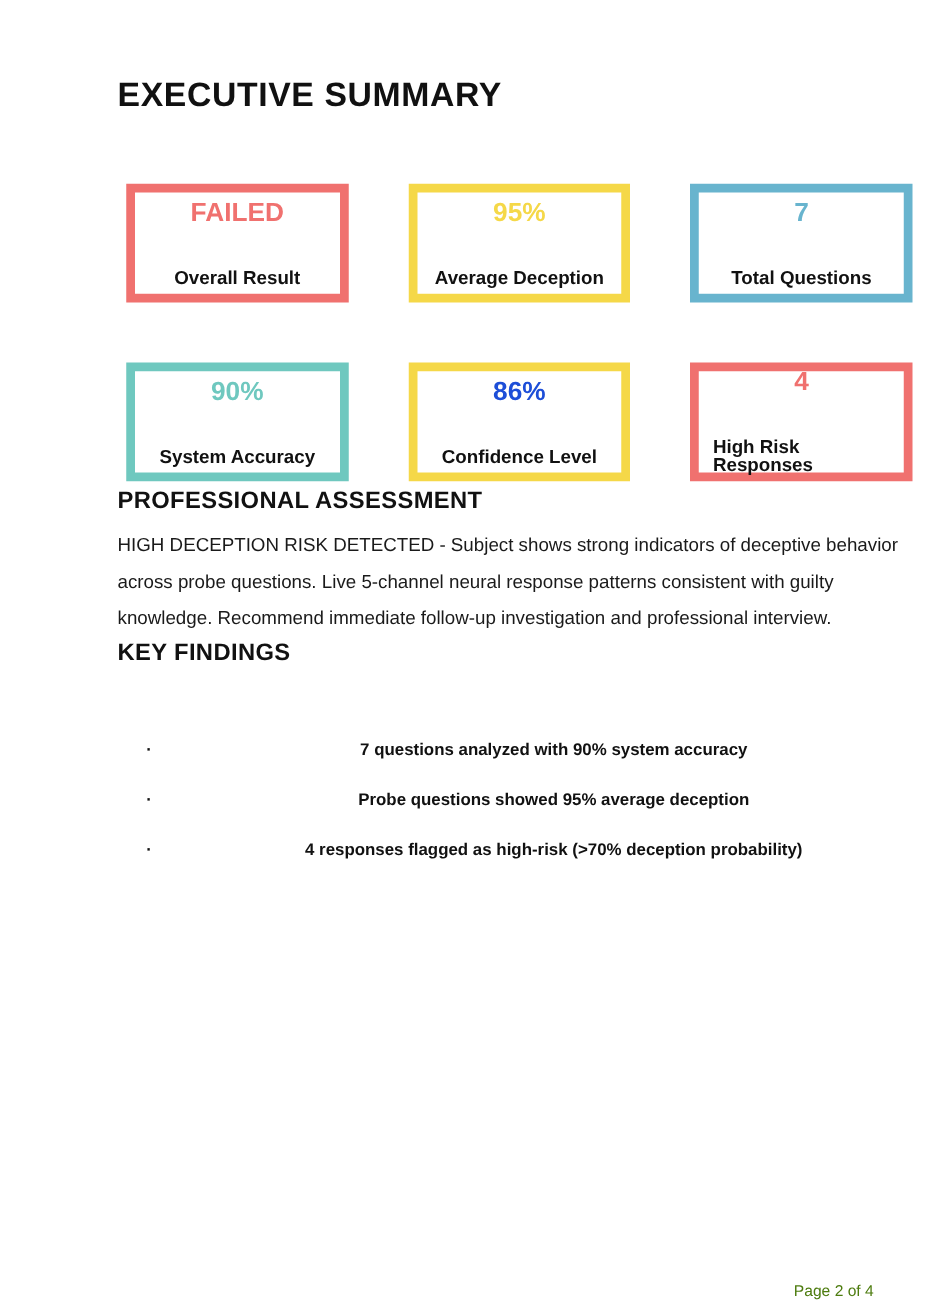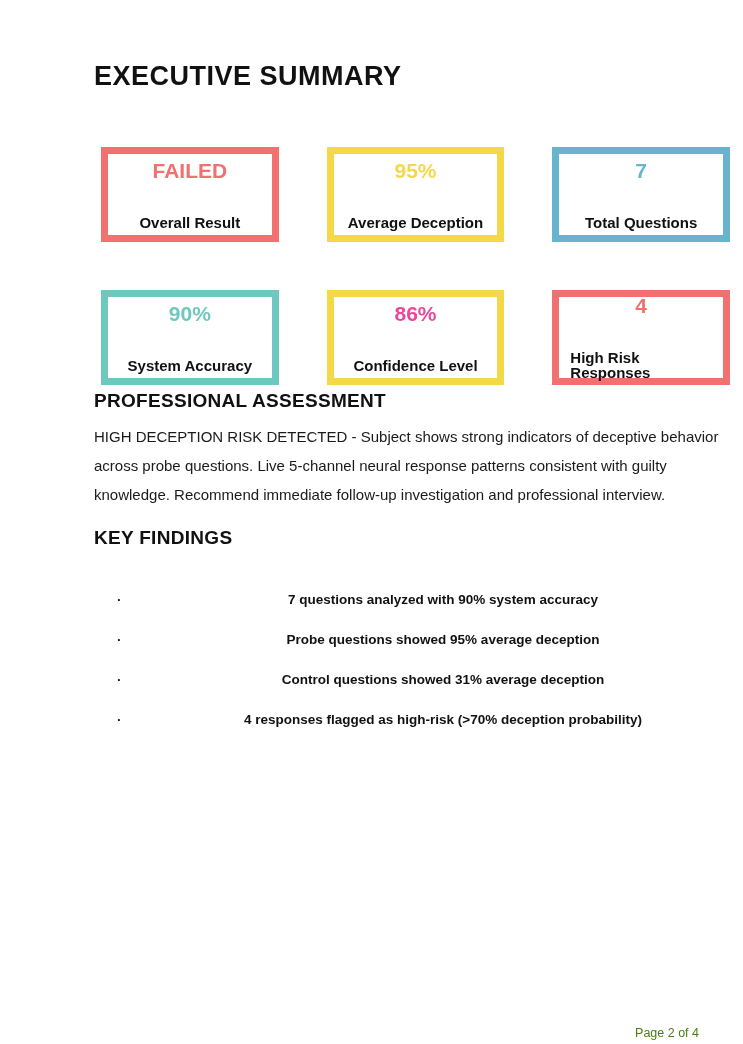--- a/index.html
+++ b/index.html
@@ -64,21 +64,21 @@
   #assessment-heading { top: 346px; }
   .assessment-body {
     position: absolute;
     left: 50px; top: 378px;
     width: 648px;
     font-size: 15px;
     font-weight: normal;
     line-height: 29px;
     color: #1a1a1a;
   }
-  #findings-heading { top: 483px; }
+  #findings-heading { top: 468px; }
   .findings-list {
     position: absolute;
     left: 62px; top: 530px;
     width: 640px;
     list-style: none;
     text-align: center;
   }
   .finding-item {
     font-size: 13.5px;
     font-weight: bold;
@@ -118,35 +118,34 @@
     </div>
     <div class="stat-card" style="border-color: rgb(104, 180, 206);">
       <div class="stat-value" style="color: rgb(104, 180, 206);">7</div>
       <div class="stat-label">Total Questions</div>
     </div>
     <div class="stat-card" style="border-color: rgb(111, 200, 191);">
       <div class="stat-value" style="color: rgb(111, 200, 191);">90%</div>
       <div class="stat-label">System Accuracy</div>
     </div>
     <div class="stat-card" style="border-color: rgb(245, 216, 72);">
-      <div class="stat-value" style="color: #ec4899;">86%</div>
+      <div class="stat-value" style="color: #1d4ed8;">86%</div>
       <div class="stat-label">Confidence Level</div>
     </div>
     <div class="stat-card" style="border-color: rgb(240, 113, 111);">
       <div class="stat-value" style="color: rgb(240, 113, 111);">4</div>
       <div class="stat-label">High Risk Responses</div>
     </div>
   </div>
 
   <h2 class="section-heading" id="assessment-heading">PROFESSIONAL ASSESSMENT</h2>
   <p class="assessment-body">HIGH DECEPTION RISK DETECTED - Subject shows strong indicators of deceptive behavior across probe questions. Live 5-channel neural response patterns consistent with guilty knowledge. Recommend immediate follow-up investigation and professional interview.</p>
 
   <h2 class="section-heading" id="findings-heading">KEY FINDINGS</h2>
   <ul class="findings-list">
     <li class="finding-item"><span class="bullet-dot"></span><span>7 questions analyzed with 90% system accuracy</span></li>
     <li class="finding-item"><span class="bullet-dot"></span><span>Probe questions showed 95% average deception</span></li>
-    <li class="finding-item"><span class="bullet-dot"></span><span>Control questions showed 31% average deception</span></li>
     <li class="finding-item"><span class="bullet-dot"></span><span>4 responses flagged as high-risk (&gt;70% deception probability)</span></li>
   </ul>
 
   <div class="page-footer">Page 2 of 4</div>
 
 </div>
 
 </body></html>

